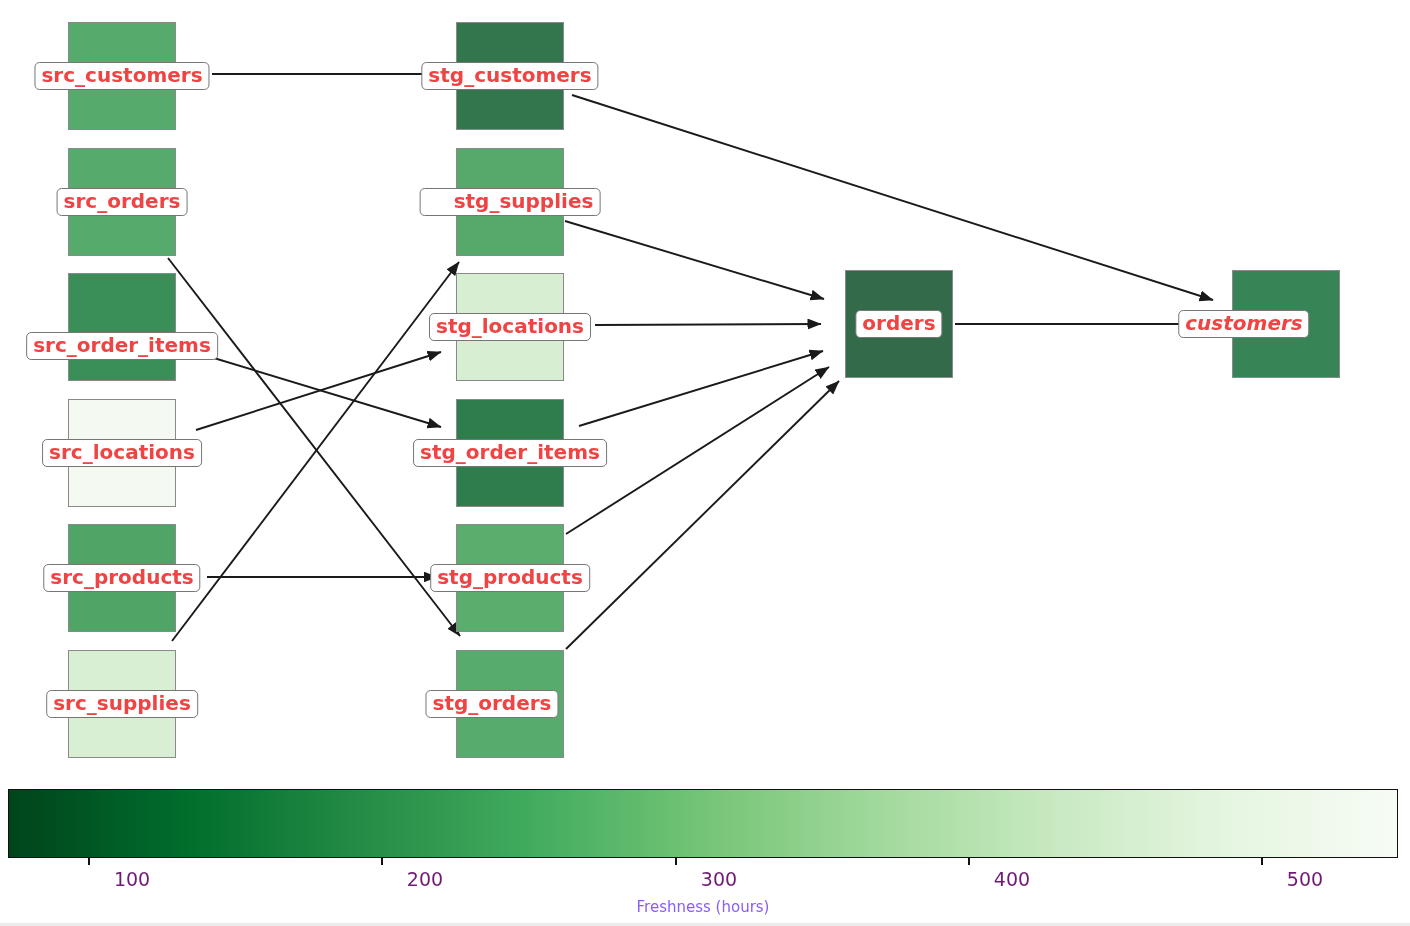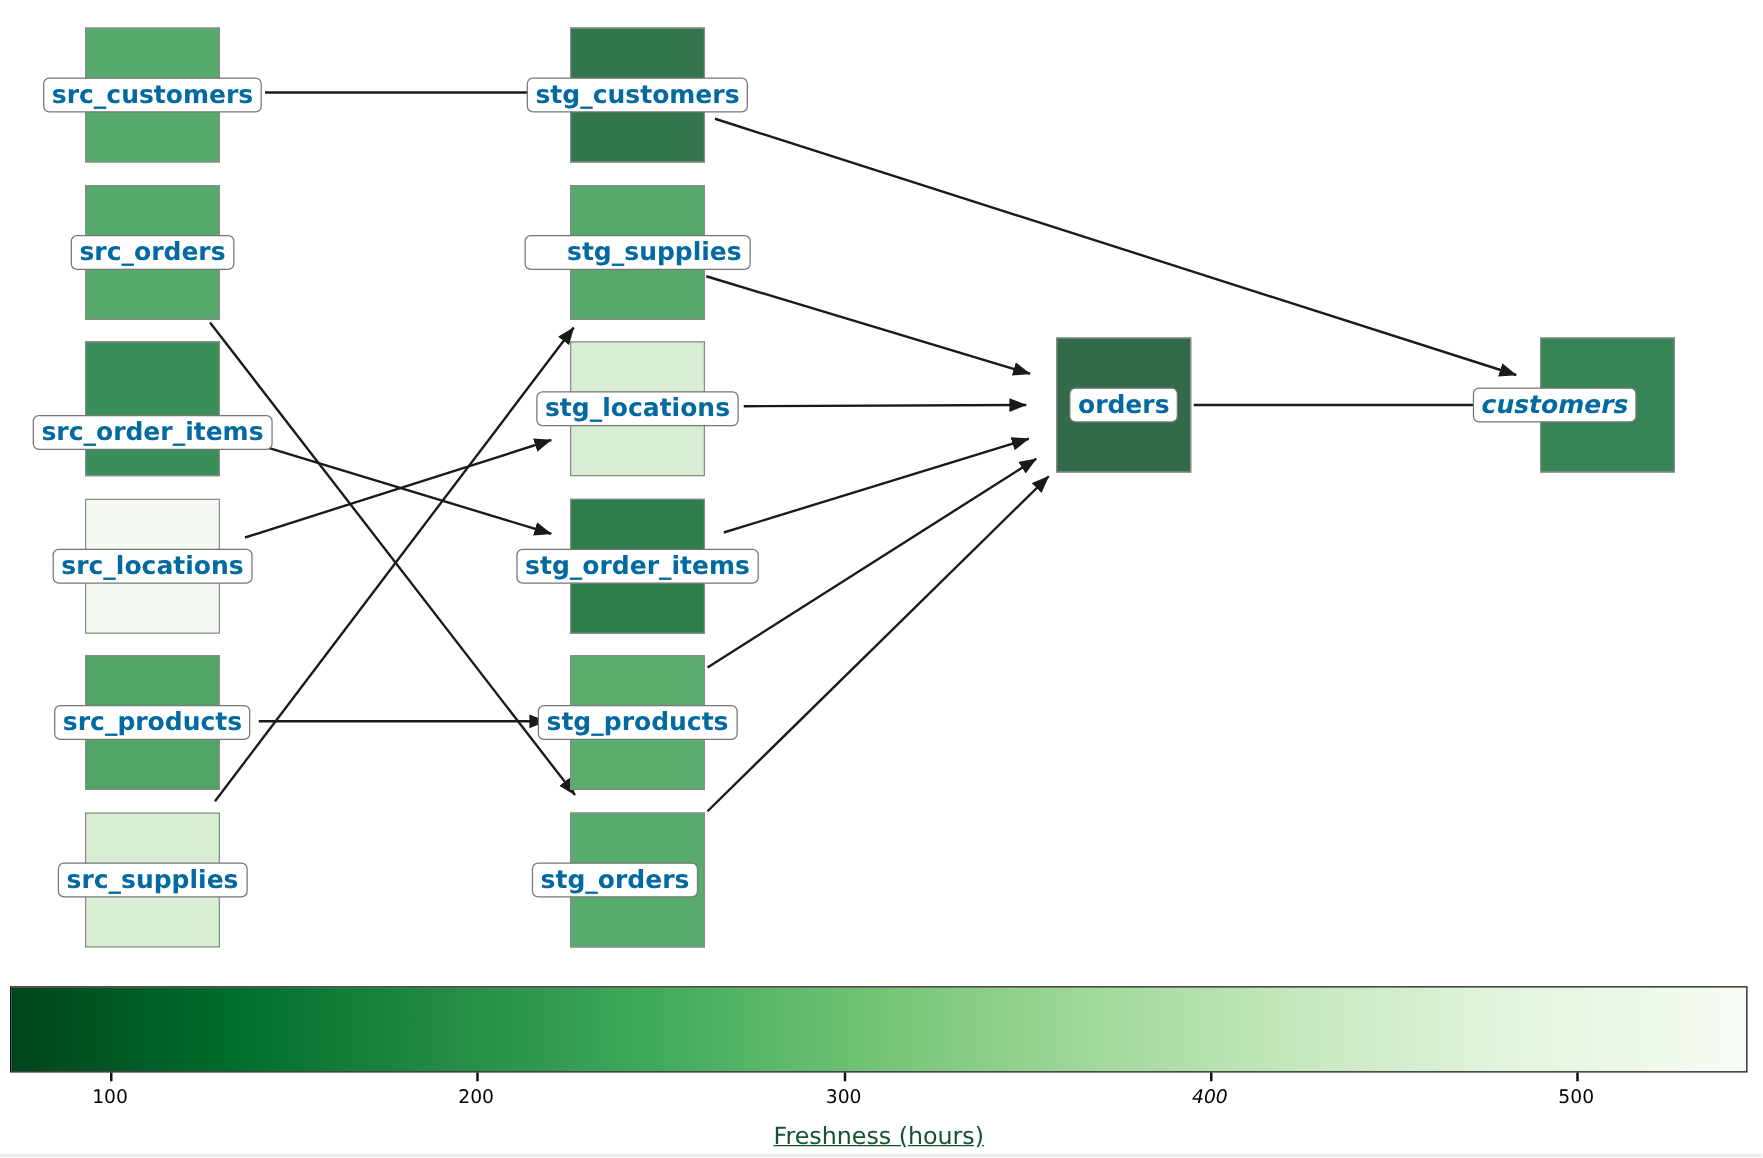--- a/index.html
+++ b/index.html
@@ -19,46 +19,46 @@
   }
   .node-label{
     position:absolute;
     transform:translate(-50%,-50%);
     background:#ffffff;
     border:1.6px solid #767676;
     border-radius:5px;
     padding:1px 6px 2px 6px;
     font-size:20px;
     font-weight:bold;
-    color:#0369a1;
+    color:#ef4444;
     white-space:nowrap;
     line-height:1.15;
   }
   .colorbar{
     position:absolute;
     border:1.5px solid #111111;
     box-sizing:border-box;
   }
   .cb-tick{
     position:absolute;
     width:1.6px;height:7px;
     background:#111111;
   }
   .cb-tick-label{
     position:absolute;
     transform:translateX(-50%);
-    font-size:15px;
-    color:#000000;
+    font-size:19px;
+    color:#701a75;
+    margin-left:44px;
   }
   .cb-axis-label{
     position:absolute;
     transform:translateX(-50%);
-    font-size:19px;
-    color:#14532d;
-    text-decoration:underline;
+    font-size:15px;
+    color:#8b5cf6;
   }
   .figure-bottom-edge{
     position:absolute;
     left:0;bottom:0;
     width:100%;height:3px;
     background:#ebebeb;
   }
 </style>
 </head>
 <body>
@@ -120,20 +120,20 @@
 
   <div id="colorbar" class="colorbar" style="left: 8px; top: 789px; width: 1390px; height: 69px; background: linear-gradient(to right, rgb(0, 68, 27) 0%, rgb(0, 109, 44) 12.5%, rgb(35, 139, 69) 25%, rgb(65, 171, 93) 37.5%, rgb(116, 196, 118) 50%, rgb(161, 217, 155) 62.5%, rgb(199, 233, 192) 75%, rgb(229, 245, 224) 87.5%, rgb(247, 252, 245) 100%);"></div>
   <div id="cb-ticks">
       <div class="cb-tick" style="left: 88.064px; top: 858px;"></div>
       <div class="cb-tick-label" style="left: 88.064px; top: 868px;">100</div>
       <div class="cb-tick" style="left: 380.937px; top: 858px;"></div>
       <div class="cb-tick-label" style="left: 380.937px; top: 868px;">200</div>
       <div class="cb-tick" style="left: 674.922px; top: 858px;"></div>
       <div class="cb-tick-label" style="left: 674.922px; top: 868px;">300</div>
       <div class="cb-tick" style="left: 967.934px; top: 858px;"></div>
-      <div class="cb-tick-label" style="left: 967.934px; top: 868px; font-style: italic;">400</div>
+      <div class="cb-tick-label" style="left: 967.934px; top: 868px;">400</div>
       <div class="cb-tick" style="left: 1260.95px; top: 858px;"></div>
       <div class="cb-tick-label" style="left: 1260.95px; top: 868px;">500</div>
     </div>
   <div id="cb-axis-label" class="cb-axis-label" style="left: 703px; top: 898px;">Freshness (hours)</div>
 
   <div class="figure-bottom-edge"></div>
 </div>
 
 </body></html>

